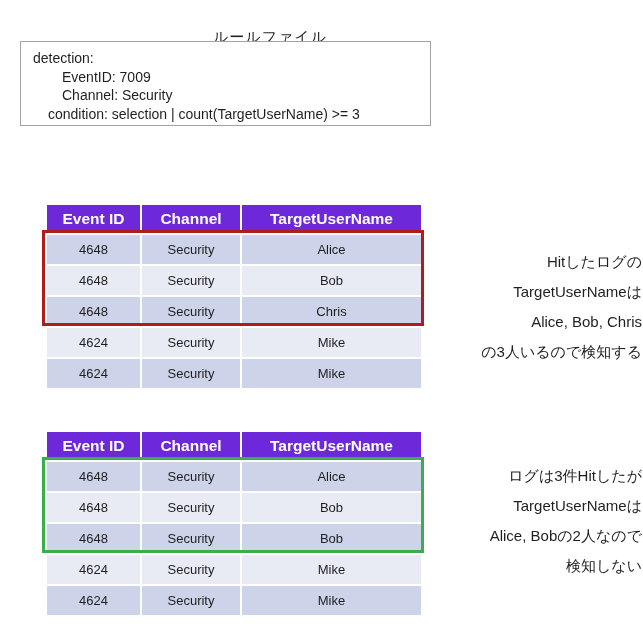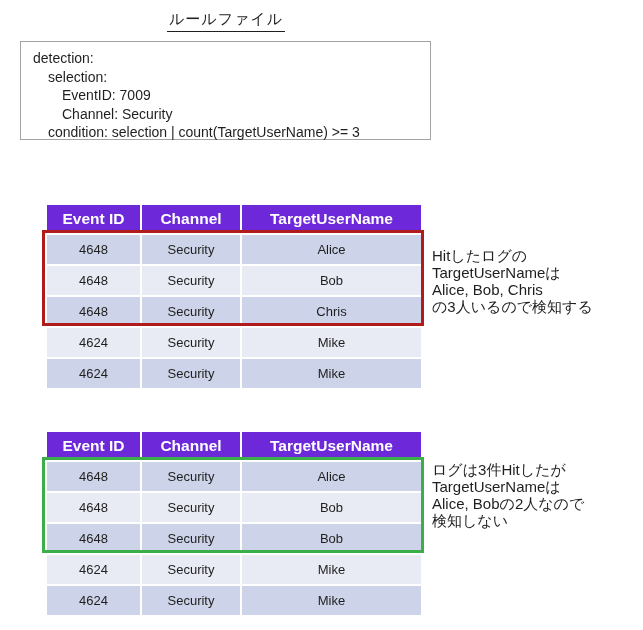--- a/index.html
+++ b/index.html
@@ -20,31 +20,31 @@
     width: 466px;
     text-align: center;
     font-size: 15px;
     letter-spacing: 1px;
   }
   .heading span {
     display: inline-block;
     border-bottom: 1.5px solid #1f1f1f;
     padding: 0 2px 2px 2px;
   }
-  .title-heading { top: 10px; width: 452px; }
+  .title-heading { top: 28px; width: 452px; margin-left: 44px; }
   .log1-heading  { top: 169px; }
   .log2-heading  { top: 404px; }
 
   
   .rule-box {
     position: absolute;
     left: 20px;
     top: 41px;
     width: 411px;
-    height: 99px;
+    height: 85px;
     box-sizing: border-box;
     border: 1px solid #a3a3a3;
     background: #ffffff;
     padding: 7px 8px 0 12px;
     font-size: 14px;
     line-height: 18.6px;
     white-space: nowrap;
   }
   .ind0 { padding-left: 0; }
   .ind1 { padding-left: 15px; }
@@ -97,38 +97,38 @@
   }
   .hl-red   { border-color: #b01c1c; }
   .hl-green { border-color: #3bae49; }
 
   
   .annotation {
     position: absolute;
     left: 432px;
     width: 210px;
     font-size: 15px;
-    line-height: 17px;
+    line-height: 30px;
     white-space: pre-line;
+    text-align: right;
   }
   .annotation1 { top: 247px; }
   .annotation2 { top: 461px; }
 </style>
 </head>
 <body>
 
 <div class="canvas">
 
   <div class="heading title-heading">
     <span>ルールファイル</span>
   </div>
 
   <div class="rule-box">
     <div class="ind0">detection:</div>
-    <div class="ind1">selection:</div>
     <div class="ind2">EventID: 7009</div>
     <div class="ind2">Channel: Security</div>
     <div class="ind1">condition: selection | count(TargetUserName) &gt;= 3</div>
   </div>
 
 
   <div class="table-wrap table1-wrap">
     <table class="log-table">
       <colgroup>
           <col style="width:95px">

